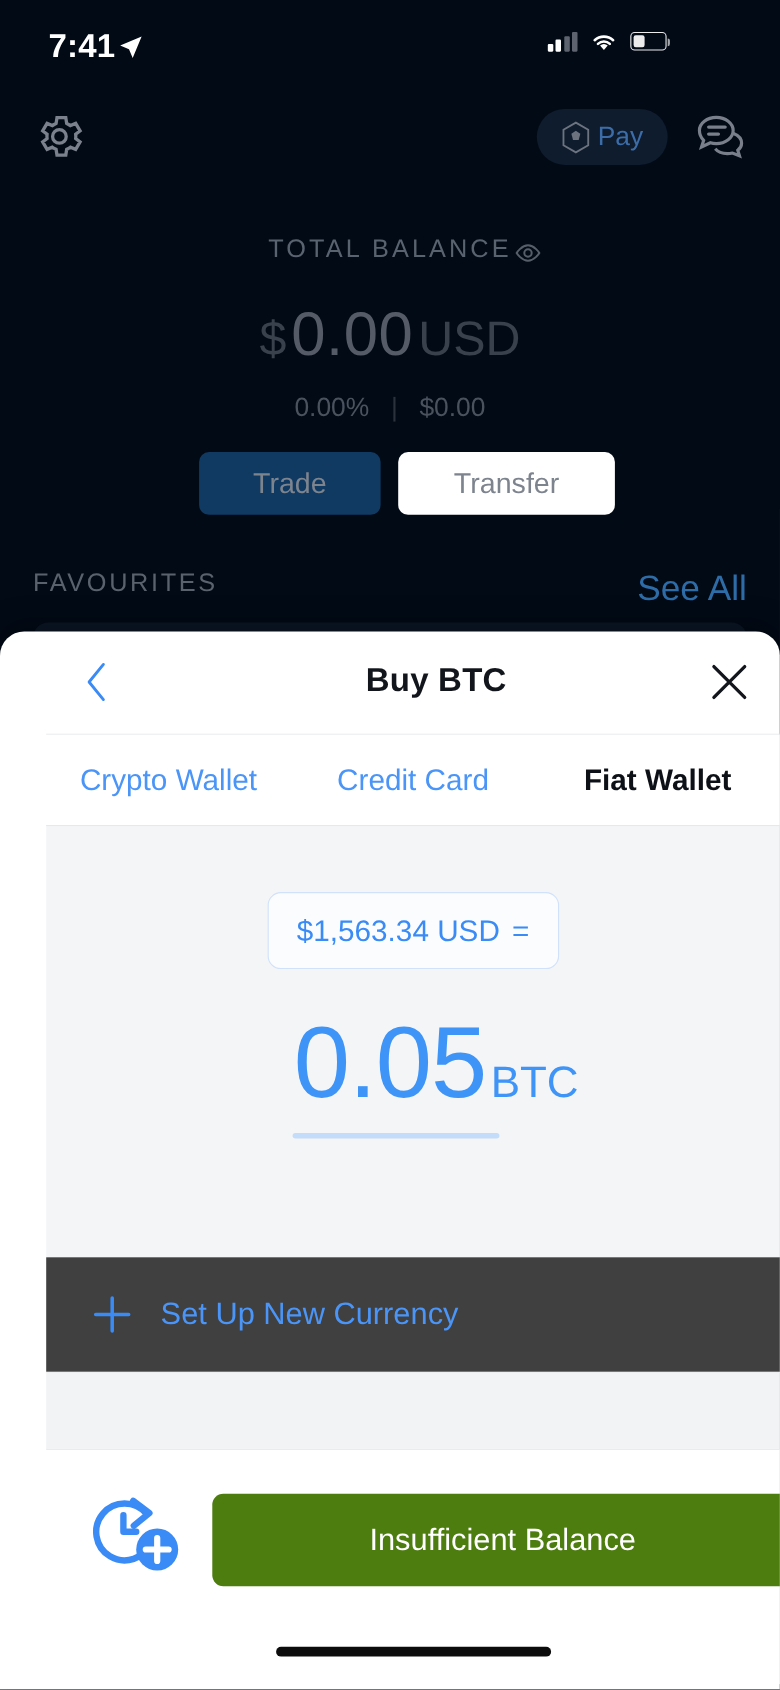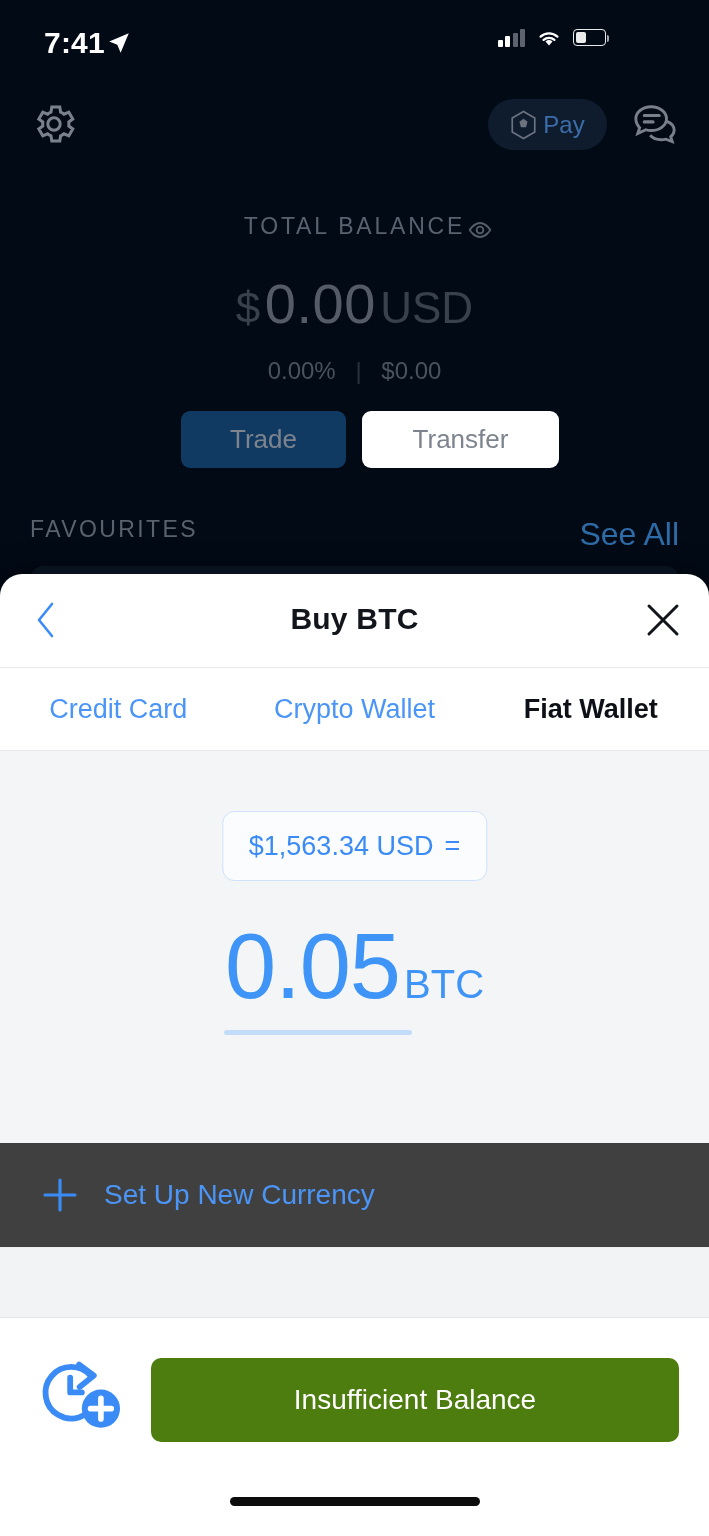--- a/index.html
+++ b/index.html
@@ -100,20 +100,21 @@
   .fav-card{
     position:absolute; left:30px; top:566px; width:649px; height:90px;
     background:#0b1726; border-radius:14px;
   }
 
   
   .sheet{
     position:absolute; left:0; top:574px; width:709px; height:962px;
     background:#ffffff; border-radius:22px 22px 0 0; overflow:hidden;
     box-shadow:0 -6px 24px rgba(0,0,0,.35);
+    padding-left:42px;
   }
   
   .sheet-head{ position:relative; height:93px; }
   .back-chevron{
     position:absolute; left:22px; top:22px; width:48px; height:48px;
     display:flex; align-items:center; justify-content:center;
   }
   .sheet-title{
     position:absolute; left:0; top:28px; width:709px; text-align:center;
     font-size:30px; font-weight:700; color:#12161c; letter-spacing:.2px;
@@ -277,22 +278,22 @@
     <div class="sheet-title">Buy BTC</div>
     <div class="close-x">
       <svg width="38" height="38" viewBox="0 0 38 38">
         <path d="M5 5 L33 33 M33 5 L5 33" stroke="#12161c" stroke-width="3" stroke-linecap="round"></path>
       </svg>
     </div>
   </div>
   <div class="sheet-divider"></div>
 
   <div class="tabs">
+    <div class="tab">Crypto Wallet</div>
     <div class="tab">Credit Card</div>
-    <div class="tab">Crypto Wallet</div>
     <div class="tab active">Fiat Wallet</div>
   </div>
 
   <div class="amount-area">
     <div class="usd-pill">
       <span>$1,563.34 USD</span>
       <span class="eqs">=</span>
     </div>
 
     <div class="btc-row">

